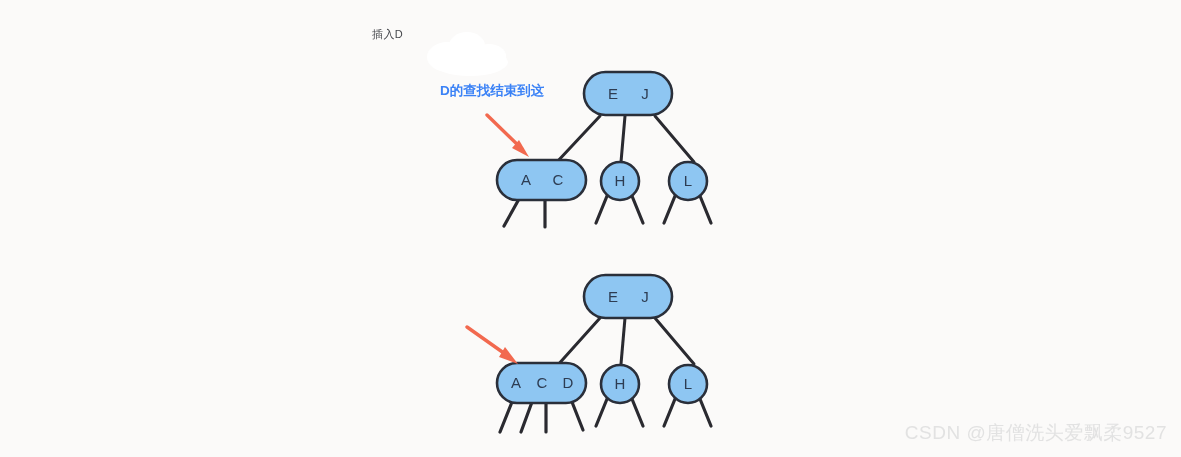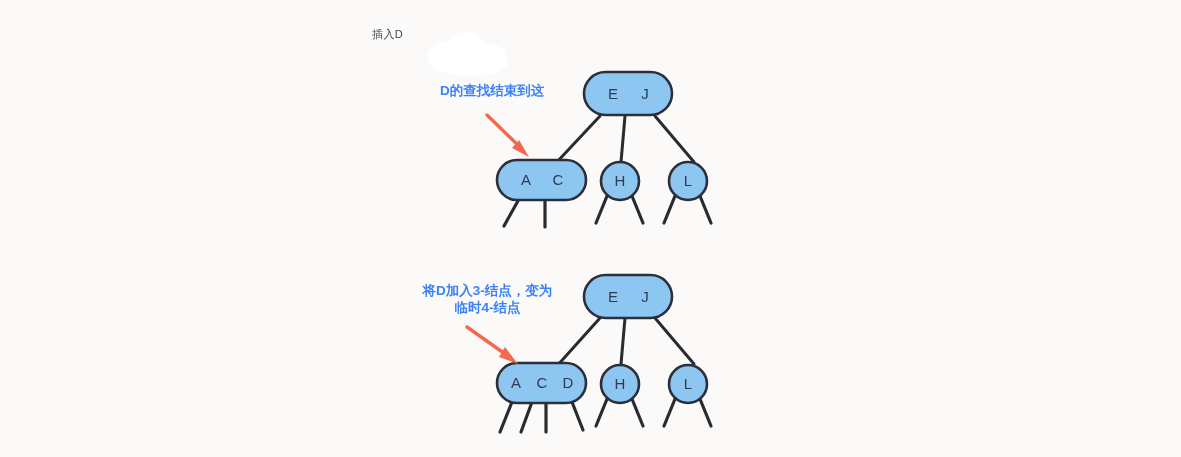--- a/index.html
+++ b/index.html
@@ -187,17 +187,16 @@
         <polygon class="arrow-head" points="518,364 499,357 505,347"></polygon>
       </g>
     </g>
 
   </svg>
 
   <div class="title-text" style="left:372px; top:27px;">插入D</div>
 
   <div class="annot" style="left:440px; top:82px;">D的查找结束到这</div>
 
-  <div class="annot center" style="left:400px; top:282px; width:175px;">将D加入3-结点，变为</div>
-  <div class="annot center" style="left:400px; top:299px; width:175px;">临时4-结点</div>
-
+
+  <div class="watermark">CSDN @唐僧洗头爱飘柔9527</div>
 
 </div>
 
 </body></html>

